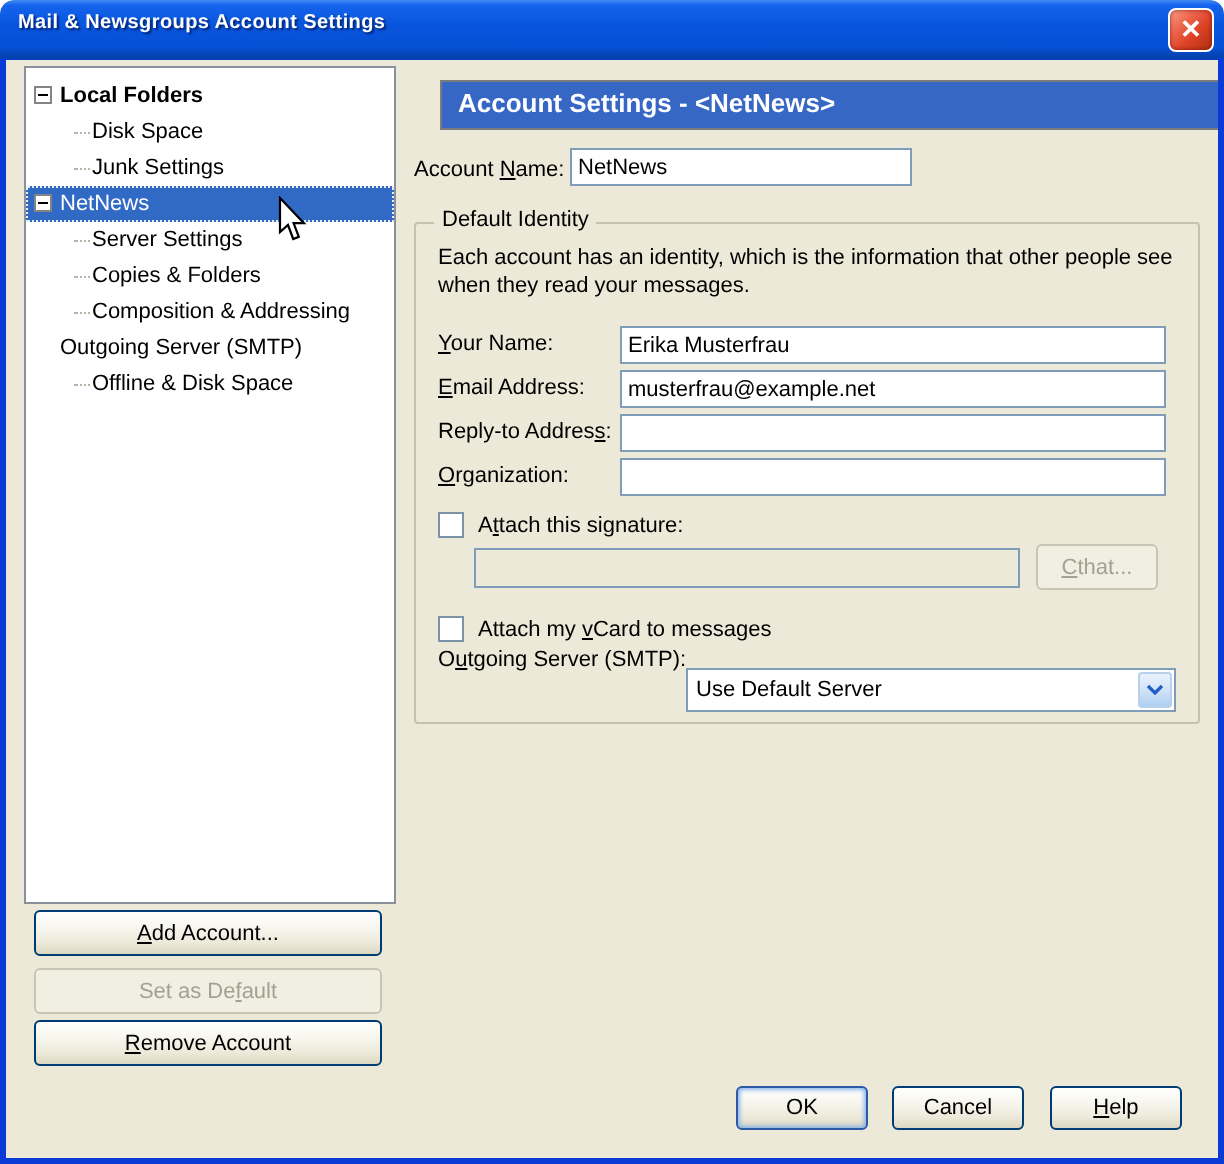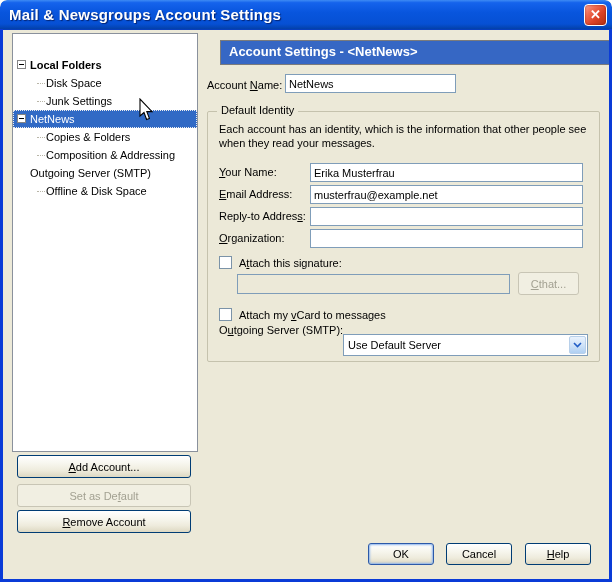--- a/index.html
+++ b/index.html
@@ -10,34 +10,34 @@
     background:#ECE9D8;overflow:hidden;border-radius:7px 7px 0 0;
   }
   
   .frame-edge{position:absolute;left:0;top:29px;right:0;bottom:0;border:3px solid #0A3BD7;border-top:none;pointer-events:none;z-index:50;}
   .titlebar{
     position:absolute;left:0;top:0;width:612px;height:30px;
     background:linear-gradient(180deg,#3E8BF4 0%,#1563EC 9%,#0855DD 42%,#0650D4 80%,#0340A8 97%,#0A3BD7 100%);
     border-radius:7px 7px 0 0;
   }
   .title-text{
-    position:absolute;left:9px;top:6px;color:#fff;font-size:15px;font-weight:bold;
+    position:absolute;left:9px;top:6px;color:#fff;font-size:10px;font-weight:bold;
     text-shadow:1px 1px 1px rgba(0,10,60,.65);letter-spacing:.2px;white-space:nowrap;
   }
   .close-btn{
     position:absolute;right:5px;top:4px;width:23px;height:22px;border-radius:4px;
     border:1px solid #fff;
     background:linear-gradient(135deg,#FAA18F 0%,#EE6A50 30%,#DC4226 60%,#B03010 100%);
     color:#fff;font-weight:bold;font-size:13px;text-align:center;line-height:20px;
     box-shadow:inset 0 0 2px rgba(120,10,0,.8);cursor:default;
   }
   
   .listbox{
     position:absolute;left:12px;top:33px;width:186px;height:419px;
-    background:#fff;border:1px solid #8A919C;padding-top:22px;overflow:hidden;
+    background:#fff;border:1px solid #8A919C;padding-top:5px;overflow:hidden;
   }
   .trow{position:relative;height:18px;line-height:18px;white-space:nowrap;}
   .trow .lbl{position:absolute;left:17px;top:0;}
   .trow.bold .lbl{font-weight:bold;}
   .trow.child .lbl{left:33px;}
   .trow.child .lbl::before{
     content:"";position:absolute;left:-9px;top:9px;width:8px;border-top:1px dotted #B9B6A8;
   }
   .minusbox{
     position:absolute;left:4px;top:4px;width:9px;height:9px;background:#fff;border:1px solid #848484;
@@ -111,20 +111,23 @@
     </div>
     <div class="trow child">
       <span class="lbl">Disk Space</span>
     </div>
     <div class="trow child">
       <span class="lbl">Junk Settings</span>
     </div>
     <div class="trow selected">
       <span class="minusbox"></span>
       <span class="lbl">NetNews</span>
+    </div>
+    <div class="trow child">
+      <span class="lbl">Server Settings</span>
     </div>
     <div class="trow child">
       <span class="lbl">Copies &amp; Folders</span>
     </div>
     <div class="trow child">
       <span class="lbl">Composition &amp; Addressing</span>
     </div>
     <div class="trow">
       <span class="lbl">Outgoing Server (SMTP)</span>
     </div>

